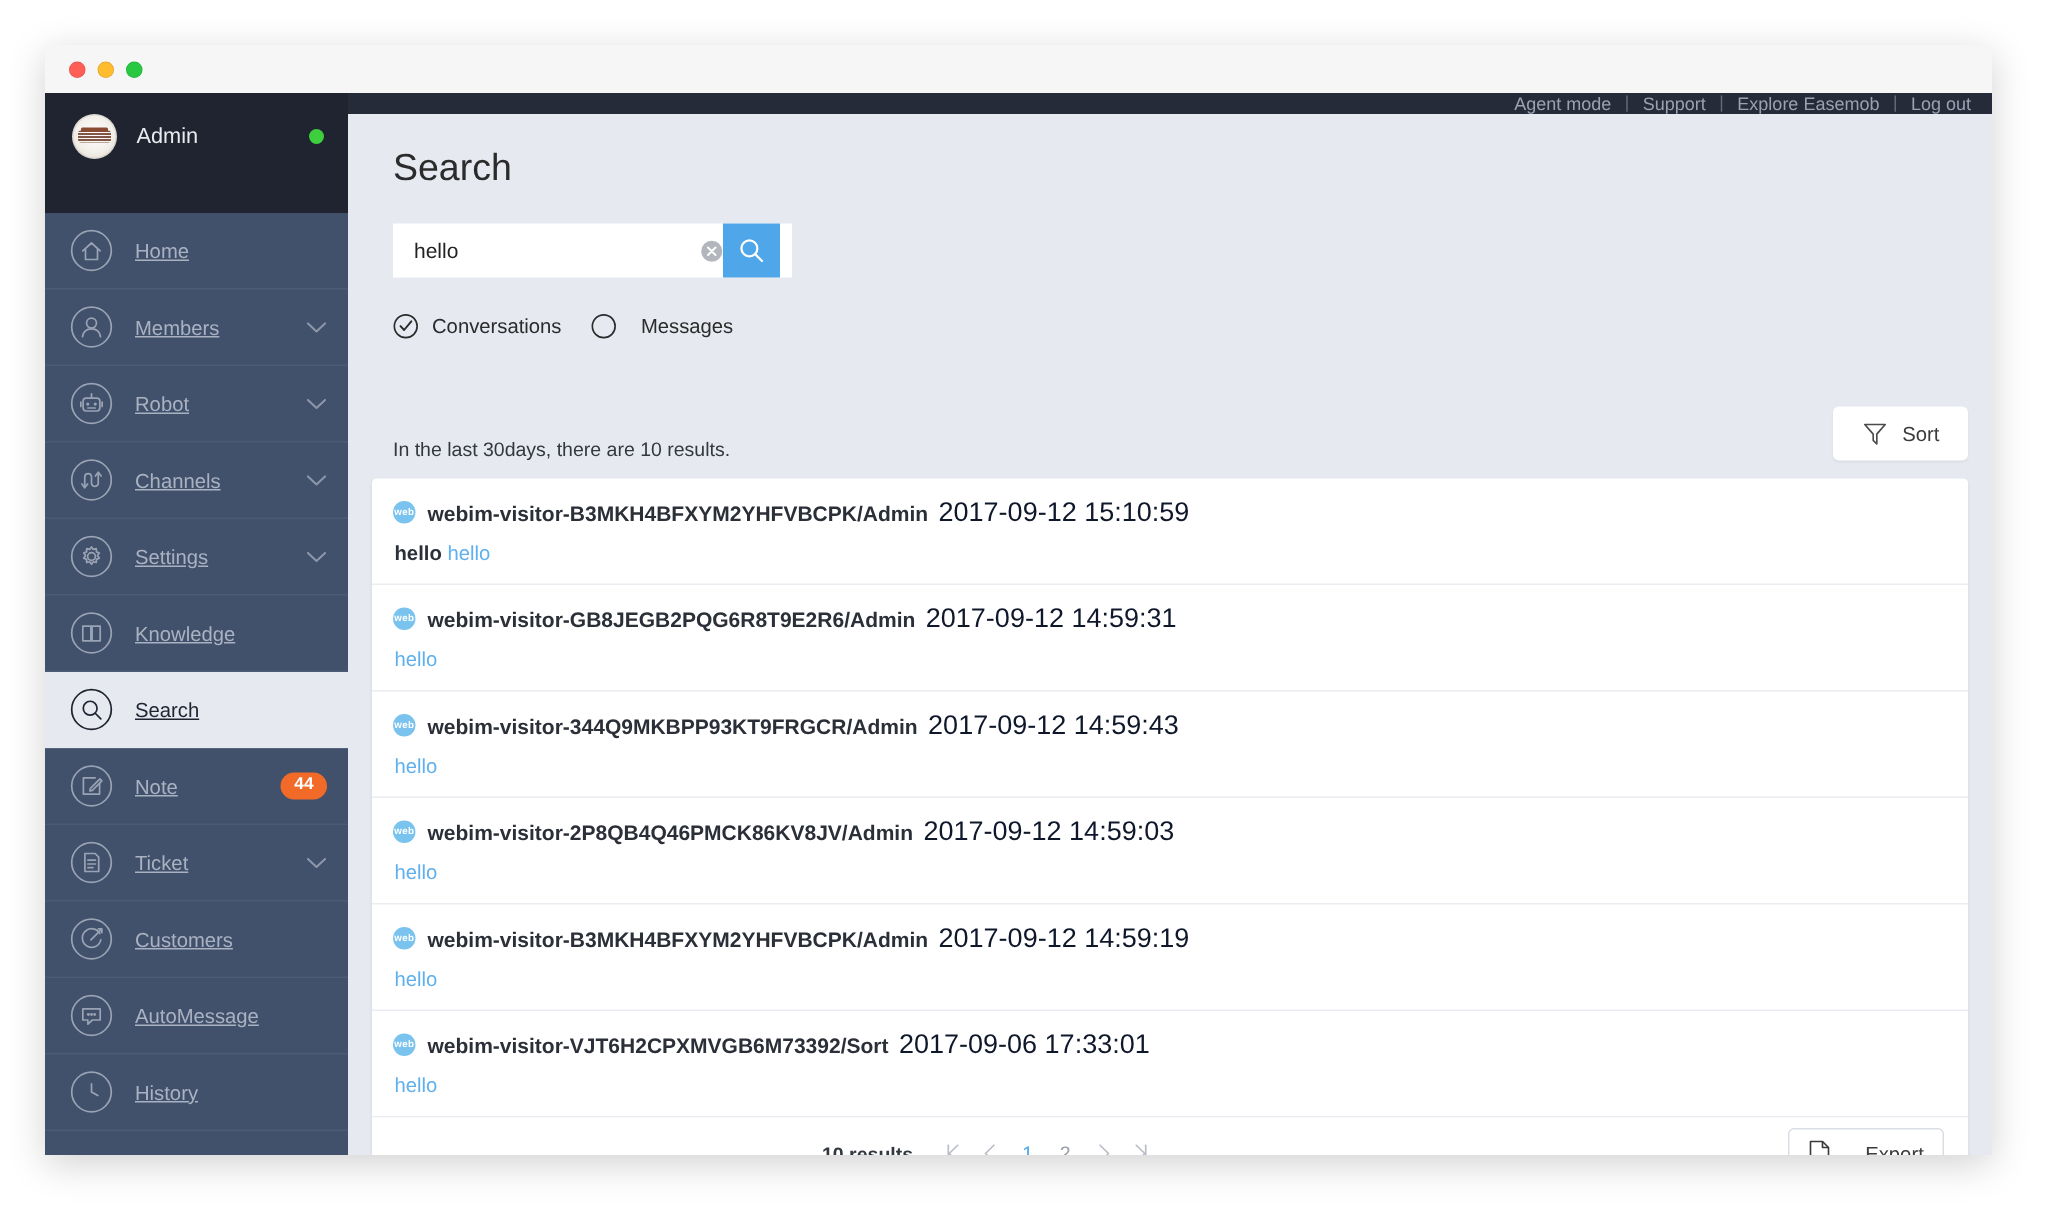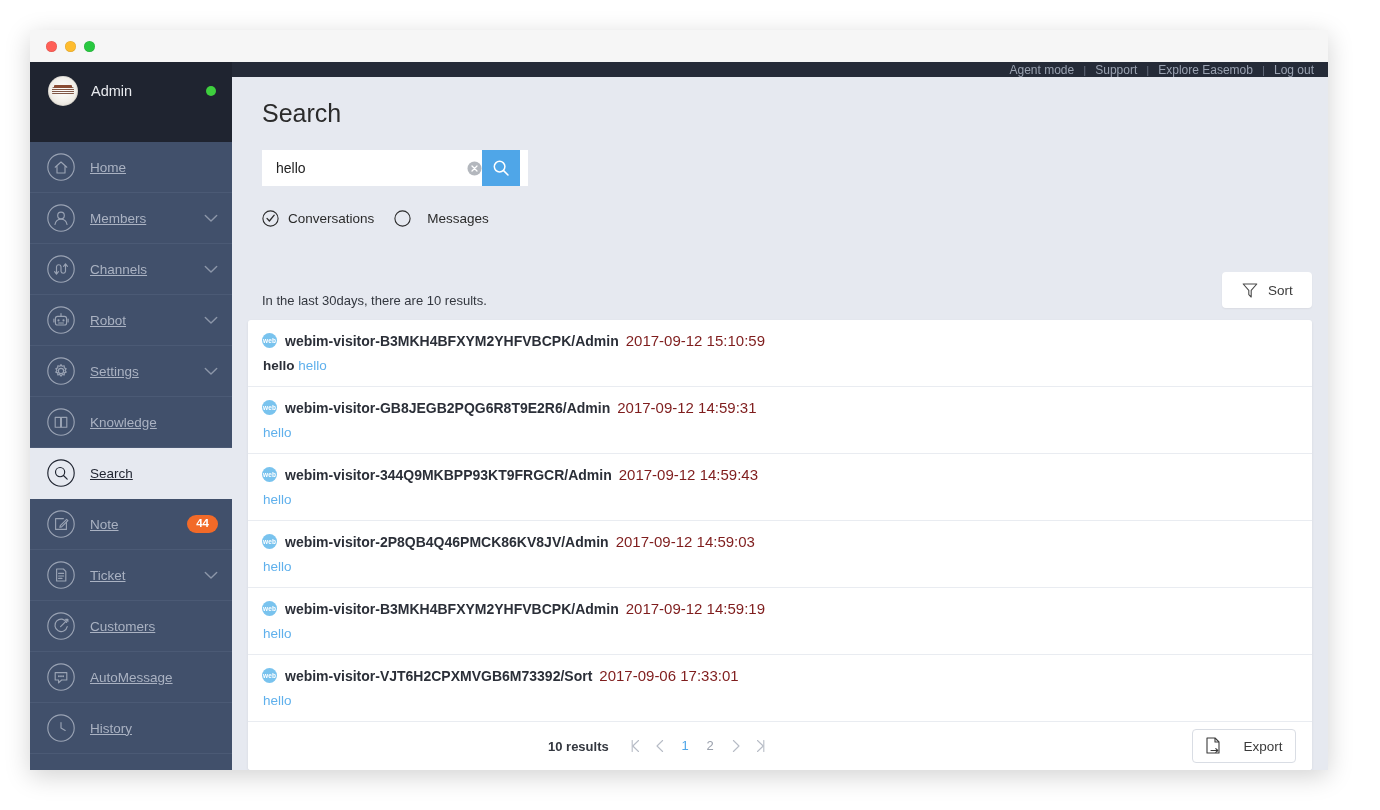--- a/index.html
+++ b/index.html
@@ -159,21 +159,21 @@
   }
   .result-row { padding: 12px 14px 13px 14px; border-bottom: 1px solid #e9ecf1; }
   .result-head { display: flex; align-items: center; }
   .web-badge {
     width: 15px; height: 15px; border-radius: 50%; background: #79c3ee;
     color: #fff; font-size: 6.5px; font-weight: bold;
     display: flex; align-items: center; justify-content: center;
     flex: none; margin-right: 8px; letter-spacing: .2px;
   }
   .r-title { font-size: 14px; font-weight: bold; color: #2b2f38; }
-  .r-time { font-size: 15px; color: #7f1d1d; margin-left: 7px; }
+  .r-time { font-size: 18px; color: #0f172a; margin-left: 7px; }
   .r-snippet { font-size: 13.5px; margin-top: 9px; padding-left: 1px; }
   .r-snippet .plain { color: #2b2f38; font-weight: bold; }
   .r-snippet .hit { color: #5fb0ec; }
 
   .footer {
     display: flex; align-items: flex-start;
     padding: 14px 14px 14px 0;
     background: #fff;
     position: relative;
   }
@@ -237,42 +237,42 @@
             <span class="chev">
               <svg width="14" height="9" viewBox="0 0 14 9">
                 <path d="M1.3 1.6 L7 7 L12.7 1.6" fill="none" stroke="#9aa3b4" stroke-width="1.4" stroke-linecap="round" stroke-linejoin="round"></path>
               </svg>
             </span>
           </div>
           <div class="nav-item">
             <span class="ic">
               <svg width="30" height="30" viewBox="0 0 30 30">
                 <circle cx="15" cy="15" r="13.2" fill="none" stroke="#9aa3b4" stroke-width="1.15"></circle>
-                <path d="M10.5 19.5 L10.5 12.6 A2.3 2.3 0 0 1 15 12.6 L15 17.4 A2.3 2.3 0 0 0 19.5 17.4 L19.5 10.5" fill="none" stroke="#9aa3b4" stroke-width="1.15" stroke-linejoin="round" stroke-linecap="round"></path>
-                <path d="M8.6 17.6 L10.5 20.2 L12.4 17.6 M17.6 12.4 L19.5 9.8 L21.4 12.4" fill="none" stroke="#9aa3b4" stroke-width="1.15" stroke-linejoin="round" stroke-linecap="round"></path>
-              </svg>
-            </span>
-            <span class="lbl">Channels</span>
-            <span class="chev">
-              <svg width="14" height="9" viewBox="0 0 14 9">
-                <path d="M1.3 1.6 L7 7 L12.7 1.6" fill="none" stroke="#9aa3b4" stroke-width="1.4" stroke-linecap="round" stroke-linejoin="round"></path>
-              </svg>
-            </span>
-          </div>
-          <div class="nav-item">
-            <span class="ic">
-              <svg width="30" height="30" viewBox="0 0 30 30">
-                <circle cx="15" cy="15" r="13.2" fill="none" stroke="#9aa3b4" stroke-width="1.15"></circle>
                 <rect x="9.4" y="11.4" width="11.2" height="8.6" rx="2.1" fill="none" stroke="#9aa3b4" stroke-width="1.15" stroke-linejoin="round" stroke-linecap="round"></rect>
                 <circle cx="12.5" cy="15.4" r="1.05" fill="#9aa3b4"></circle>
                 <circle cx="17.5" cy="15.4" r="1.05" fill="#9aa3b4"></circle>
                 <path d="M12.6 18 L17.4 18 M15 8.5 L15 11.4 M7.9 14 L7.9 17 M22.1 14 L22.1 17" fill="none" stroke="#9aa3b4" stroke-width="1.15" stroke-linejoin="round" stroke-linecap="round"></path>
               </svg>
             </span>
             <span class="lbl">Robot</span>
+            <span class="chev">
+              <svg width="14" height="9" viewBox="0 0 14 9">
+                <path d="M1.3 1.6 L7 7 L12.7 1.6" fill="none" stroke="#9aa3b4" stroke-width="1.4" stroke-linecap="round" stroke-linejoin="round"></path>
+              </svg>
+            </span>
+          </div>
+          <div class="nav-item">
+            <span class="ic">
+              <svg width="30" height="30" viewBox="0 0 30 30">
+                <circle cx="15" cy="15" r="13.2" fill="none" stroke="#9aa3b4" stroke-width="1.15"></circle>
+                <path d="M10.5 19.5 L10.5 12.6 A2.3 2.3 0 0 1 15 12.6 L15 17.4 A2.3 2.3 0 0 0 19.5 17.4 L19.5 10.5" fill="none" stroke="#9aa3b4" stroke-width="1.15" stroke-linejoin="round" stroke-linecap="round"></path>
+                <path d="M8.6 17.6 L10.5 20.2 L12.4 17.6 M17.6 12.4 L19.5 9.8 L21.4 12.4" fill="none" stroke="#9aa3b4" stroke-width="1.15" stroke-linejoin="round" stroke-linecap="round"></path>
+              </svg>
+            </span>
+            <span class="lbl">Channels</span>
             <span class="chev">
               <svg width="14" height="9" viewBox="0 0 14 9">
                 <path d="M1.3 1.6 L7 7 L12.7 1.6" fill="none" stroke="#9aa3b4" stroke-width="1.4" stroke-linecap="round" stroke-linejoin="round"></path>
               </svg>
             </span>
           </div>
           <div class="nav-item">
             <span class="ic">
               <svg width="30" height="30" viewBox="0 0 30 30">
                 <circle cx="15" cy="15" r="13.2" fill="none" stroke="#9aa3b4" stroke-width="1.15"></circle>

